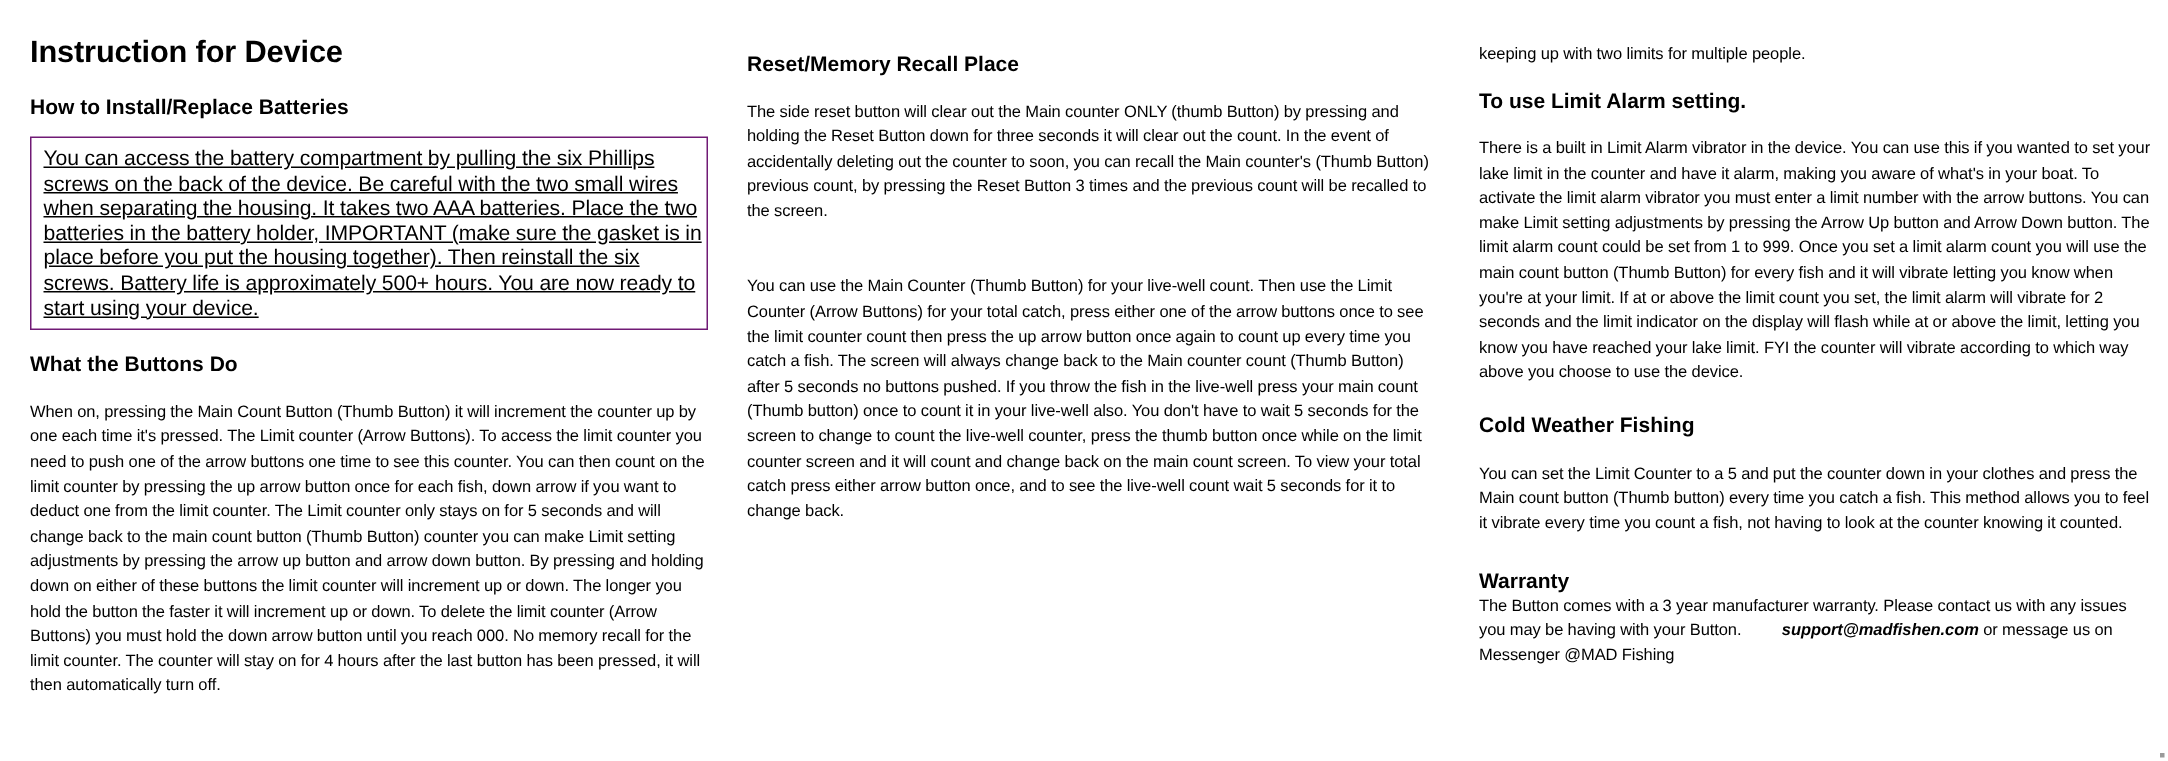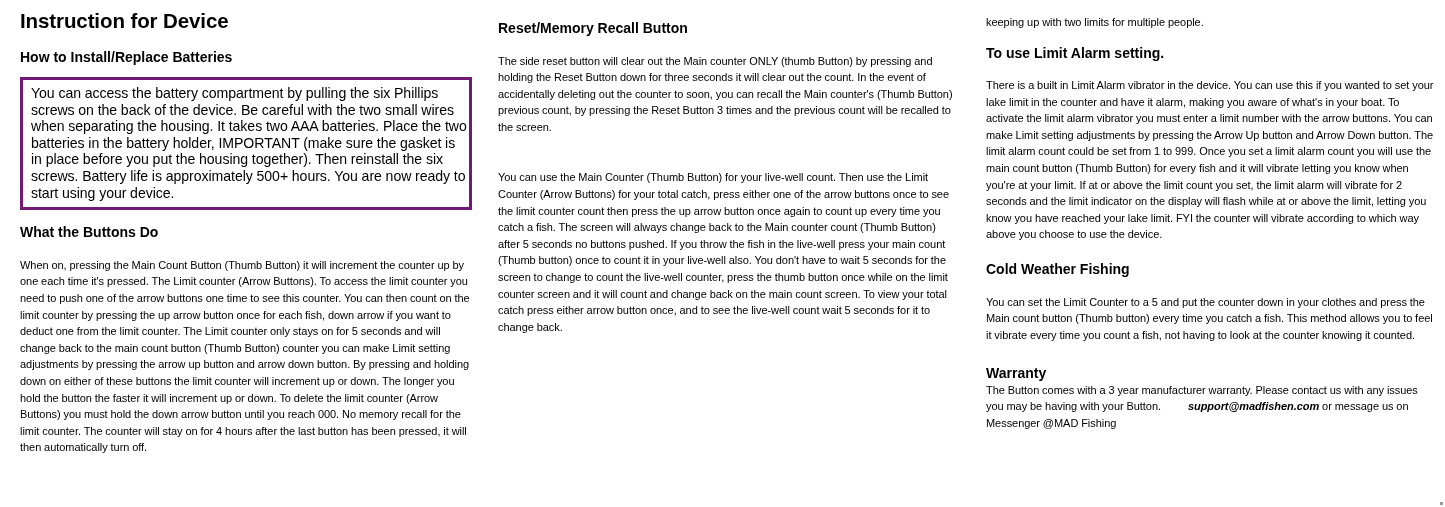--- a/index.html
+++ b/index.html
@@ -16,21 +16,21 @@
     position: relative;
   }
   .page {
     position: relative;
     width: 1445px;
     height: 507px;
     background: #fff;
   }
   .column {
     position: absolute;
-    top: 2px;
+    top: 16px;
     box-sizing: border-box;
   }
   #col1 { left: 20px;  width: 452px; }
   #col2 { left: 498px; width: 462px; }
   #col3 { left: 986px; width: 452px; }
 
   .doc-title {
     font-size: 20.5px;
     font-weight: bold;
     line-height: 1.15;
@@ -45,23 +45,24 @@
     margin: 0;
   }
   .body-text {
     font-size: 11px;
     line-height: 16.6px;
     margin: 0;
     letter-spacing: -0.05px;
     word-spacing: -0.1px;
   }
   .boxed {
-    border: 3px solid #701a75;
+    border: 1px solid #701a75;
     padding: 5px 1px 6px 8px;
     box-sizing: border-box;
+    text-decoration: underline;
   }
   .boxed .body-text { font-size: 14.1px; }
 
   
   .sp-18 { height: 18px; }
   .sp-16 { height: 16px; }
   .sp-14 { height: 14px; }
   .sp-12 { height: 12px; }
   .sp-22 { height: 22px; }
 
@@ -104,21 +105,21 @@
 
     <div class="sp-16"></div>
 
     <p class="body-text">When on, pressing the Main Count Button (Thumb Button) it will increment the counter up by one each time it's pressed. The Limit counter  (Arrow Buttons). To access the limit counter you need to push one of the arrow buttons one time to see this counter. You can then count on the limit counter by pressing the up arrow button once for each fish, down arrow if you want to deduct one from the limit counter. The Limit counter only stays on for 5 seconds and will change back to the main count button (Thumb Button) counter you can make Limit setting adjustments by pressing the arrow up button and arrow down button. By pressing and holding down on either of these buttons the limit counter will increment up or down. The longer you hold the button the faster it will increment up or down. To delete the limit counter (Arrow Buttons) you must hold the down arrow button until you reach 000. No memory recall for the limit counter. The counter will stay on for 4 hours after the last button has been pressed, it will then automatically turn off.</p>
   </div>
 
   <div class="column" id="col2">
 
     <div class="sp-18"></div>
 
-    <h2 class="section-head">Reset/Memory Recall Button</h2>
+    <h2 class="section-head">Reset/Memory Recall Place</h2>
 
     <div class="sp-16"></div>
 
     <p class="body-text">The side reset button will clear out the Main counter ONLY (thumb Button) by pressing and holding the Reset Button down for three seconds it will clear out the count. In the event of accidentally deleting out the counter to soon, you can recall the Main counter's (Thumb Button) previous count, by pressing the Reset Button 3 times and the previous count will be recalled to the screen.</p>
 
     <div class="sp-18"></div>
 
 
     <div class="sp-16"></div>
 

